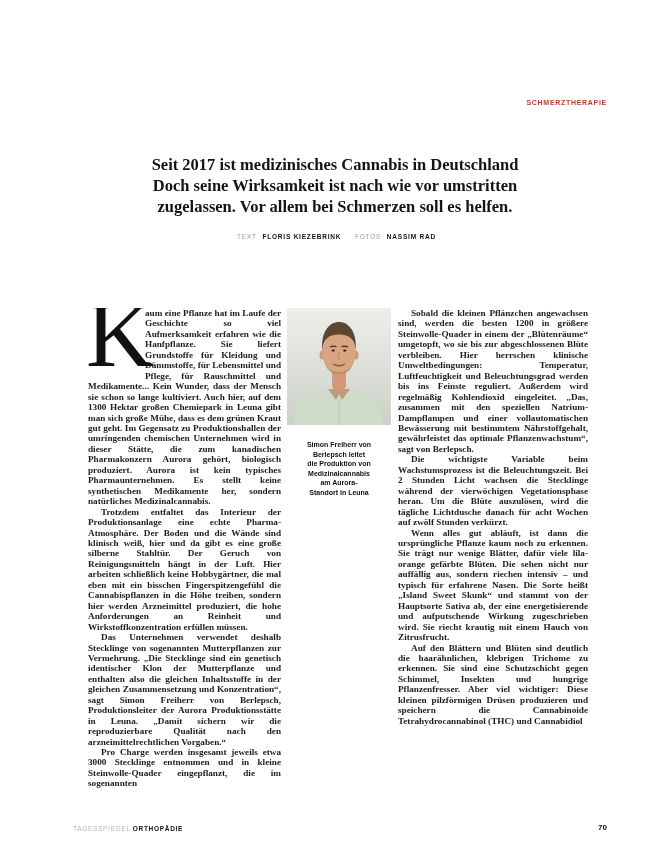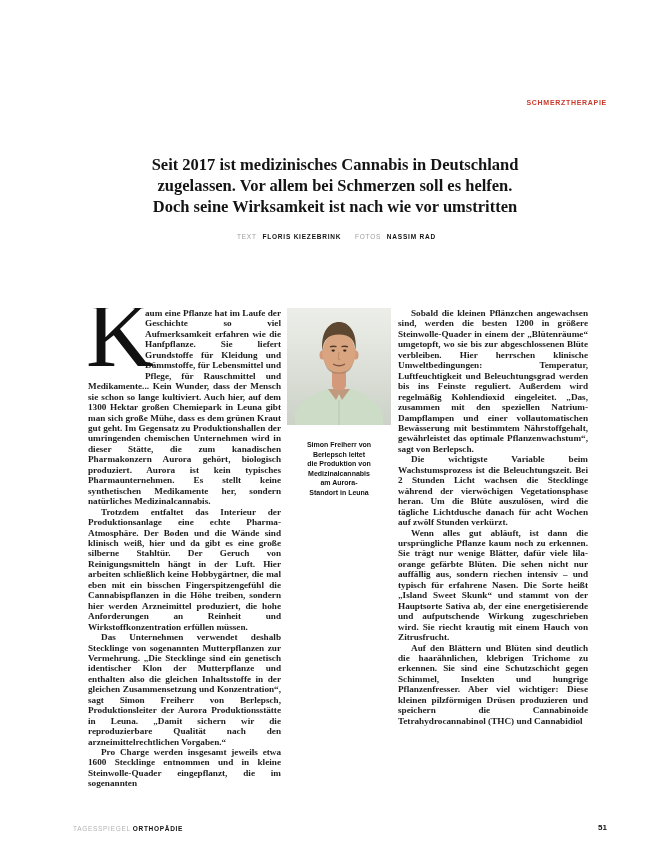--- a/index.html
+++ b/index.html
@@ -55,37 +55,37 @@
 </style>
 </head>
 <body>
 
 <div class="page">
 
   <div class="kicker">SCHMERZTHERAPIE</div>
 
   <h1 class="headline">
     <span>Seit 2017 ist medizinisches Cannabis in Deutschland</span>
+    <span>Doch seine Wirksamkeit ist nach wie vor umstritten</span>
     <span>zugelassen. Vor allem bei Schmerzen soll es helfen.</span>
-    <span>Doch seine Wirksamkeit ist nach wie vor umstritten</span>
   </h1>
 
   <div class="byline">
     <span class="lbl">TEXT</span>
     <span class="nm">FLORIS KIEZEBRINK</span>
     <span class="lbl">FOTOS</span>
     <span class="nm">NASSIM RAD</span>
   </div>
 
   <div class="col col-left">
     <div class="dropcap">K</div>
     <p class="body-p"><span class="dropcap-float"></span><span>aum eine Pflanze hat im Laufe der Geschichte so viel Aufmerksamkeit erfahren wie die Hanfpflanze. Sie liefert Grundstoffe für Kleidung und Dämmstoffe, für Lebensmittel und Pflege, für Rauschmittel und Medikamente... Kein Wunder, dass der Mensch sie schon so lange kultiviert. Auch hier, auf dem 1300 Hektar großen Chemiepark in Leuna gibt man sich große Mühe, dass es dem grünen Kraut gut geht. Im Gegensatz zu Produktionshallen der umringenden chemischen Unternehmen wird in dieser Stätte, die zum kanadischen Pharmakonzern Aurora gehört, biologisch produziert. Aurora ist kein typisches Pharmaunternehmen. Es stellt keine synthetischen Medikamente her, sondern natürliches Medizinalcannabis.</span></p>
     <p class="body-p ind">Trotzdem entfaltet das Interieur der Produktionsanlage eine echte Pharma-Atmosphäre. Der Boden und die Wände sind klinisch weiß, hier und da gibt es eine große silberne Stahltür. Der Geruch von Reinigungsmitteln hängt in der Luft. Hier arbeiten schließlich keine Hobbygärtner, die mal eben mit ein bisschen Fingerspitzengefühl die Cannabispflanzen in die Höhe treiben, sondern hier werden Arzneimittel produziert, die hohe Anforderungen an Reinheit und Wirkstoffkonzentration erfüllen müssen.</p>
     <p class="body-p ind">Das Unternehmen verwendet deshalb Stecklinge von sogenannten Mutterpflanzen zur Vermehrung. „Die Stecklinge sind ein genetisch identischer Klon der Mutterpflanze und enthalten also die gleichen Inhaltsstoffe in der gleichen Zusammensetzung und Konzentration“, sagt Simon Freiherr von Berlepsch, Produktionsleiter der Aurora Produktionsstätte in Leuna. „Damit sichern wir die reproduzierbare Qualität nach den arzneimittelrechtlichen Vorgaben.“</p>
-    <p class="body-p ind">Pro Charge werden insgesamt jeweils etwa 1600 Stecklinge entnommen und in kleine Steinwolle-Quader eingepflanzt, die im sogenannten</p>
+    <p class="body-p ind">Pro Charge werden insgesamt jeweils etwa 3000 Stecklinge entnommen und in kleine Steinwolle-Quader eingepflanzt, die im sogenannten</p>
   </div>
 
   <div class="photo-col">
     <div class="photo-frame">
       <svg width="104" height="117" viewBox="0 0 104 117" xmlns="http://www.w3.org/2000/svg">
         <defs>
           <linearGradient id="bg" x1="0" y1="0" x2="0" y2="1">
             <stop offset="0" stop-color="#edeeе9"></stop>
             <stop offset="0" stop-color="#edeee9"></stop>
             <stop offset="1" stop-color="#ccd2c8"></stop>
@@ -132,15 +132,15 @@
   <div class="col col-right">
     <p class="body-p ind">Sobald die kleinen Pflänzchen angewachsen sind, werden die besten 1200 in größere Steinwolle-Quader in einem der „Blütenräume“ umgetopft, wo sie bis zur abgeschlossenen Blüte verbleiben. Hier herrschen klinische Umweltbedingungen: Temperatur, Luftfeuchtigkeit und Beleuchtungsgrad werden bis ins Feinste reguliert. Außerdem wird regelmäßig Kohlendioxid eingeleitet. „Das, zusammen mit den speziellen Natrium-Dampflampen und einer vollautomatischen Bewässerung mit bestimmtem Nährstoffgehalt, gewährleistet das optimale Pflanzenwachstum“, sagt von Berlepsch.</p>
     <p class="body-p ind">Die wichtigste Variable beim Wachstumsprozess ist die Beleuchtungszeit. Bei 2 Stunden Licht wachsen die Stecklinge während der vierwöchigen Vegetationsphase heran. Um die Blüte auszulösen, wird die tägliche Lichtdusche danach für acht Wochen auf zwölf Stunden verkürzt.</p>
     <p class="body-p ind">Wenn alles gut abläuft, ist dann die ursprüngliche Pflanze kaum noch zu erkennen. Sie trägt nur wenige Blätter, dafür viele lila-orange gefärbte Blüten. Die sehen nicht nur auffällig aus, sondern riechen intensiv – und typisch für erfahrene Nasen. Die Sorte heißt „Island Sweet Skunk“ und stammt von der Hauptsorte Sativa ab, der eine energetisierende und aufputschende Wirkung zugeschrieben wird. Sie riecht krautig mit einem Hauch von Zitrusfrucht.</p>
     <p class="body-p ind">Auf den Blättern und Blüten sind deutlich die haarähnlichen, klebrigen Trichome zu erkennen. Sie sind eine Schutzschicht gegen Schimmel, Insekten und hungrige Pflanzenfresser. Aber viel wichtiger: Diese kleinen pilzförmigen Drüsen produzieren und speichern die Cannabinoide Tetrahydrocannabinol (THC) und Cannabidiol</p>
   </div>
 
   <div class="footer-left">
     <span class="mag">TAGESSPIEGEL</span><span class="sec">ORTHOPÄDIE</span>
   </div>
-  <div class="page-number">51</div>
+  <div class="page-number">70</div>
 
 </div>
 
 </body></html>

